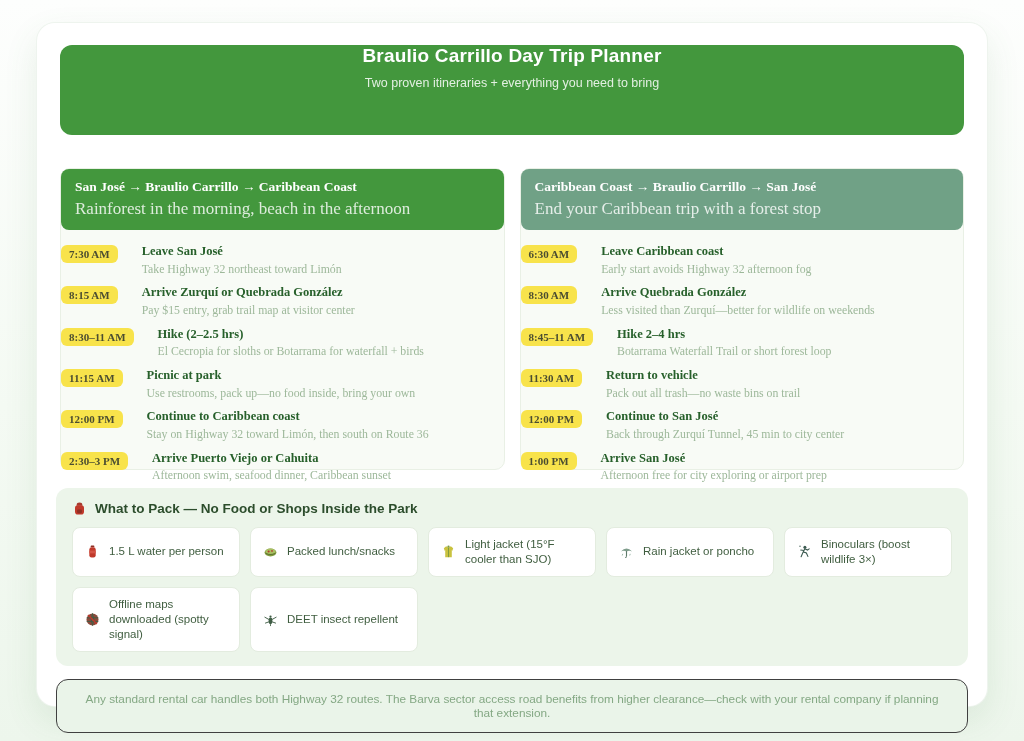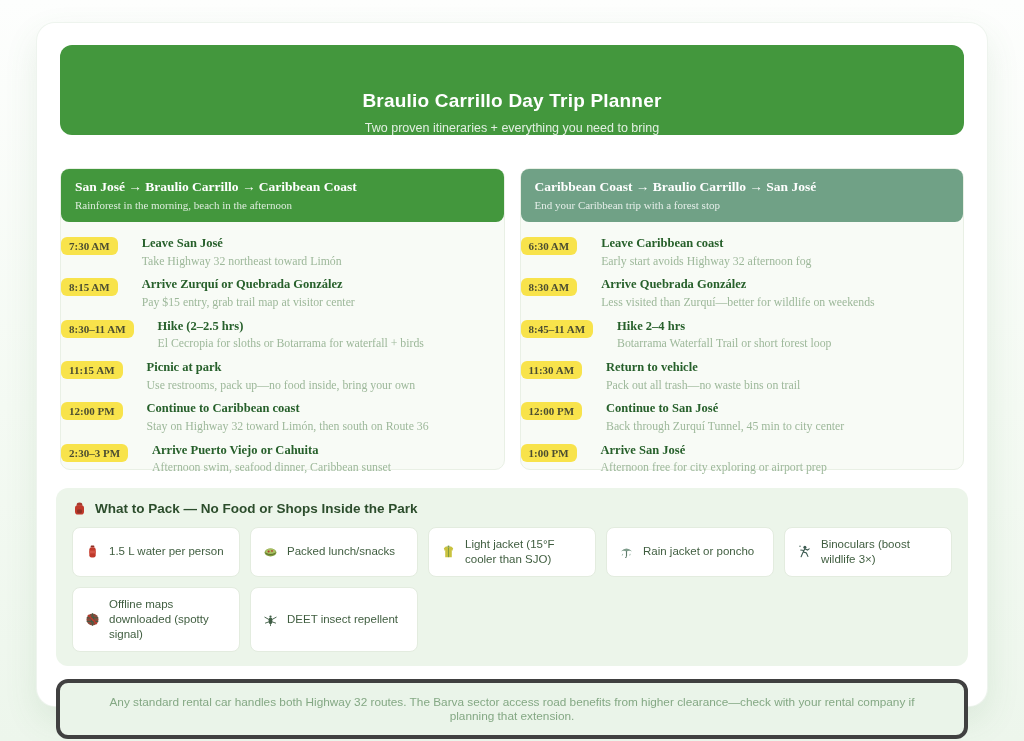--- a/index.html
+++ b/index.html
@@ -11,35 +11,35 @@
     overflow: hidden;
   }
   .page-card {
     position: absolute; left: 37px; top: 23px; width: 950px; height: 683px;
     background: #ffffff; border-radius: 18px;
     box-shadow: 0 0 0 1px #eef4ee, 0 14px 34px rgba(70,130,70,.12);
   }
   
   .hero {
     margin: 22px 23px 0; height: 90px; background: #43973d; border-radius: 12px;
-    display: flex; flex-direction: column; align-items: center; justify-content: flex-end; gap: 9px;
+    display: flex; flex-direction: column; align-items: center; justify-content: flex-start; gap: 9px;
   }
   .hero-title { color: #ffffff; font-size: 19px; font-weight: bold; letter-spacing: .2px; }
   .hero-sub { color: rgba(255,255,255,.85); font-size: 12.5px; }
   
   .columns { display: flex; gap: 15px; margin: 33px 23px 0; }
   .itin-card {
     flex: 1; background: #f8fbf6; border: 1px solid #e9f0e5; border-radius: 10px;
     height: 302px; font-family: Liberation Serif, serif;
   }
   .itin-band { border-radius: 8px; padding: 10px 14px 11px; margin-bottom: 14px; }
   .itin-band.green { background: #43973d; }
   .itin-band.sage  { background: #70a186; }
   .band-title { color: #ffffff; font-size: 13.5px; font-weight: bold; margin-bottom: 4px; }
-  .band-sub { color: rgba(255,255,255,.82); font-size: 11px; }
+  .band-sub { color: rgba(255,255,255,.82); font-size: 17px; }
   .stop { display: flex; align-items: flex-start; gap: 24px; margin-bottom: 9px; }
   .time-badge {
     background: #f8e34b; color: #4b4d31; font-size: 11px; font-weight: bold;
     padding: 3px 8px; border-radius: 6px; white-space: nowrap; margin-top: 1px; flex: 0 0 auto;
   }
   .stop-title { font-size: 12.5px; font-weight: bold; color: #27602b; line-height: 1.25; }
   .stop-note { font-size: 11.8px; color: #9db89a; line-height: 1.25; margin-top: 2px; }
   
   .pack-section { margin: 18px 19px 0; background: #ecf5ea; border-radius: 12px; padding: 13px 16px 14px; }
   .pack-heading {
@@ -49,21 +49,21 @@
   .pack-grid { display: grid; grid-template-columns: repeat(5, 1fr); gap: 10px; }
   .pack-item {
     background: #ffffff; border: 1px solid #e3ecdf; border-radius: 8px;
     padding: 9px 12px; display: flex; align-items: center; gap: 9px;
     font-size: 11.5px; color: #3f5d3f; min-height: 36px; line-height: 1.3;
   }
   .icon { display: inline-flex; flex: 0 0 auto; width: 15px; height: 15px; }
   .icon svg { width: 15px; height: 15px; }
   
   .footer-note {
-    margin: 13px 19px 0; background: #eaf4e9; border: 4px solid #404040; border-radius: 12px;
+    margin: 13px 19px 0; background: #eaf4e9; border: 1px solid #404040; border-radius: 12px;
     padding: 12px 26px; text-align: center; font-size: 11.8px; color: #84a884;
   }
 </style>
 </head>
 <body>
 
 <div class="page-card">
 
   <div class="hero">
     <div class="hero-title">Braulio Carrillo Day Trip Planner</div>

